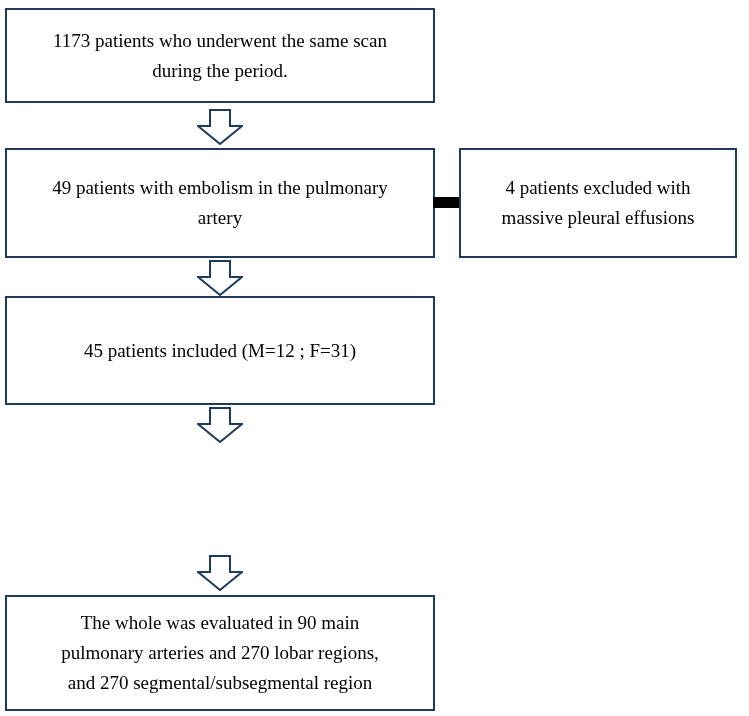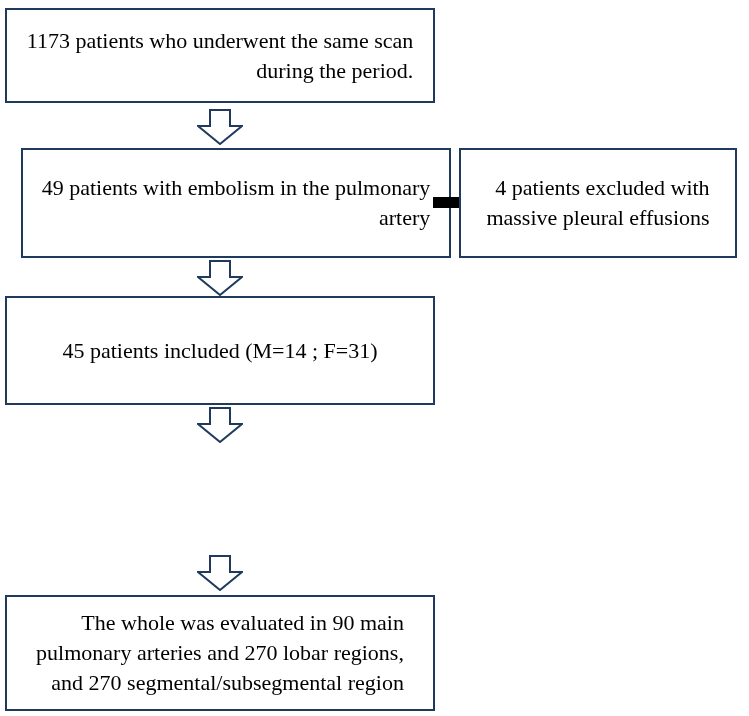--- a/index.html
+++ b/index.html
@@ -11,22 +11,22 @@
   html,body{width:749px;height:716px;background:var(--bg);overflow:hidden;}
   body{font-family:"Liberation Serif","DejaVu Serif",serif;color:#000;}
   .canvas{position:relative;width:749px;height:716px;background:var(--bg);}
   .flow-box{
     position:absolute;
     border:2px solid var(--box-border);
     background:var(--bg);
     display:flex;
     align-items:center;
     justify-content:center;
-    text-align:right;
-    font-size:22px;
+    text-align:center;
+    font-size:19px;
     line-height:30px;
     padding:4px 10px;
     white-space:pre-line;
   }
   .arrow{
     position:absolute;
     width:46px;
     height:36px;
     color:var(--box-border);
   }
@@ -43,35 +43,35 @@
 
   <div class="flow-box" style="left:5px;top:8px;width:430px;height:95px;">1173 patients who underwent the same scan
 during the period.</div>
 
   <div class="arrow" style="left:197px;top:109px;">
     <svg viewBox="0 0 46 36" xmlns="http://www.w3.org/2000/svg">
       <path d="M13 1 L33 1 L33 17 L45 17 L23 35 L1 17 L13 17 Z" fill="#ffffff" stroke="currentColor" stroke-width="2" stroke-linejoin="miter"></path>
     </svg>
   </div>
 
-  <div class="flow-box" style="left:5px;top:148px;width:430px;height:110px;margin-left:16px;">49 patients with embolism in the pulmonary
+  <div class="flow-box" style="left:5px;top:148px;width:430px;height:110px;">49 patients with embolism in the pulmonary
 artery</div>
 
   <div class="connector" style="left:433px;top:197px;width:28px;height:11px;"></div>
 
   <div class="flow-box" style="left:459px;top:148px;width:278px;height:110px;">4 patients excluded with
 massive pleural effusions</div>
 
   <div class="arrow" style="left:197px;top:260px;">
     <svg viewBox="0 0 46 36" xmlns="http://www.w3.org/2000/svg">
       <path d="M13 1 L33 1 L33 17 L45 17 L23 35 L1 17 L13 17 Z" fill="#ffffff" stroke="currentColor" stroke-width="2" stroke-linejoin="miter"></path>
     </svg>
   </div>
 
-  <div class="flow-box" style="left:5px;top:296px;width:430px;height:109px;">45 patients included (M=14 ;  F=31)</div>
+  <div class="flow-box" style="left:5px;top:296px;width:430px;height:109px;">45 patients included (M=12 ;  F=31)</div>
 
   <div class="arrow" style="left:197px;top:407px;">
     <svg viewBox="0 0 46 36" xmlns="http://www.w3.org/2000/svg">
       <path d="M13 1 L33 1 L33 17 L45 17 L23 35 L1 17 L13 17 Z" fill="#ffffff" stroke="currentColor" stroke-width="2" stroke-linejoin="miter"></path>
     </svg>
   </div>
 
 
   <div class="arrow" style="left:197px;top:555px;">
     <svg viewBox="0 0 46 36" xmlns="http://www.w3.org/2000/svg">

